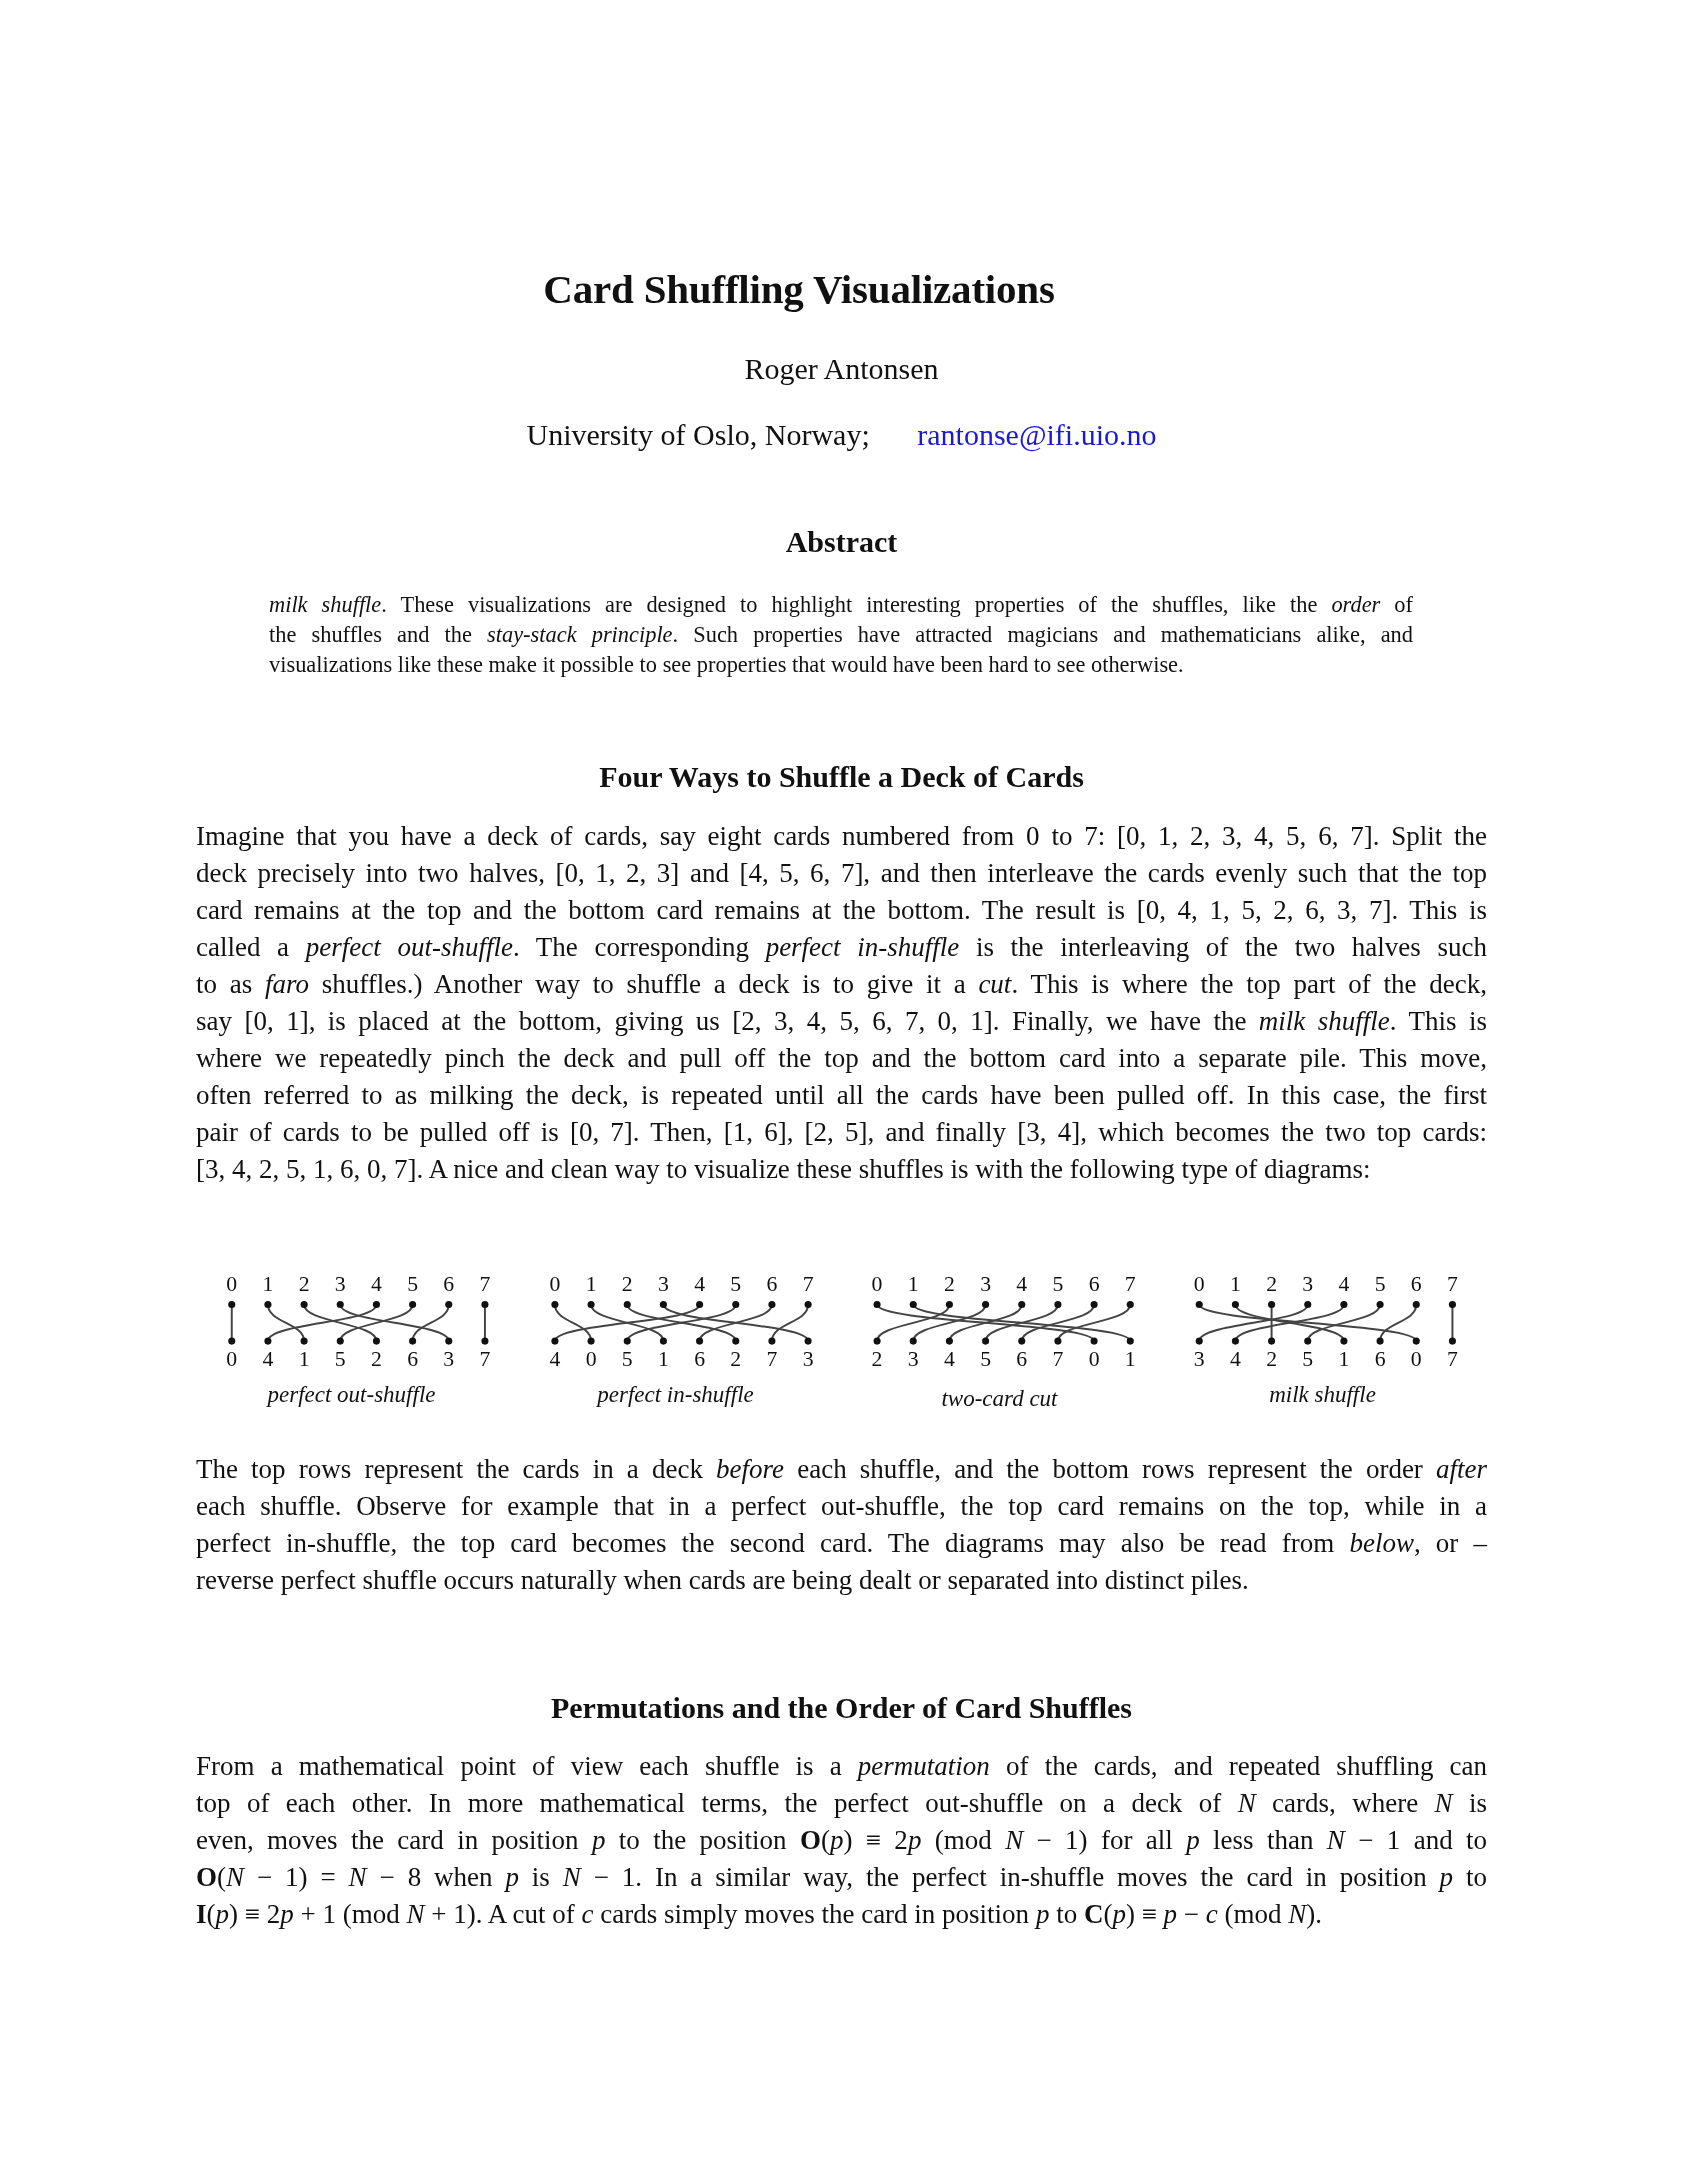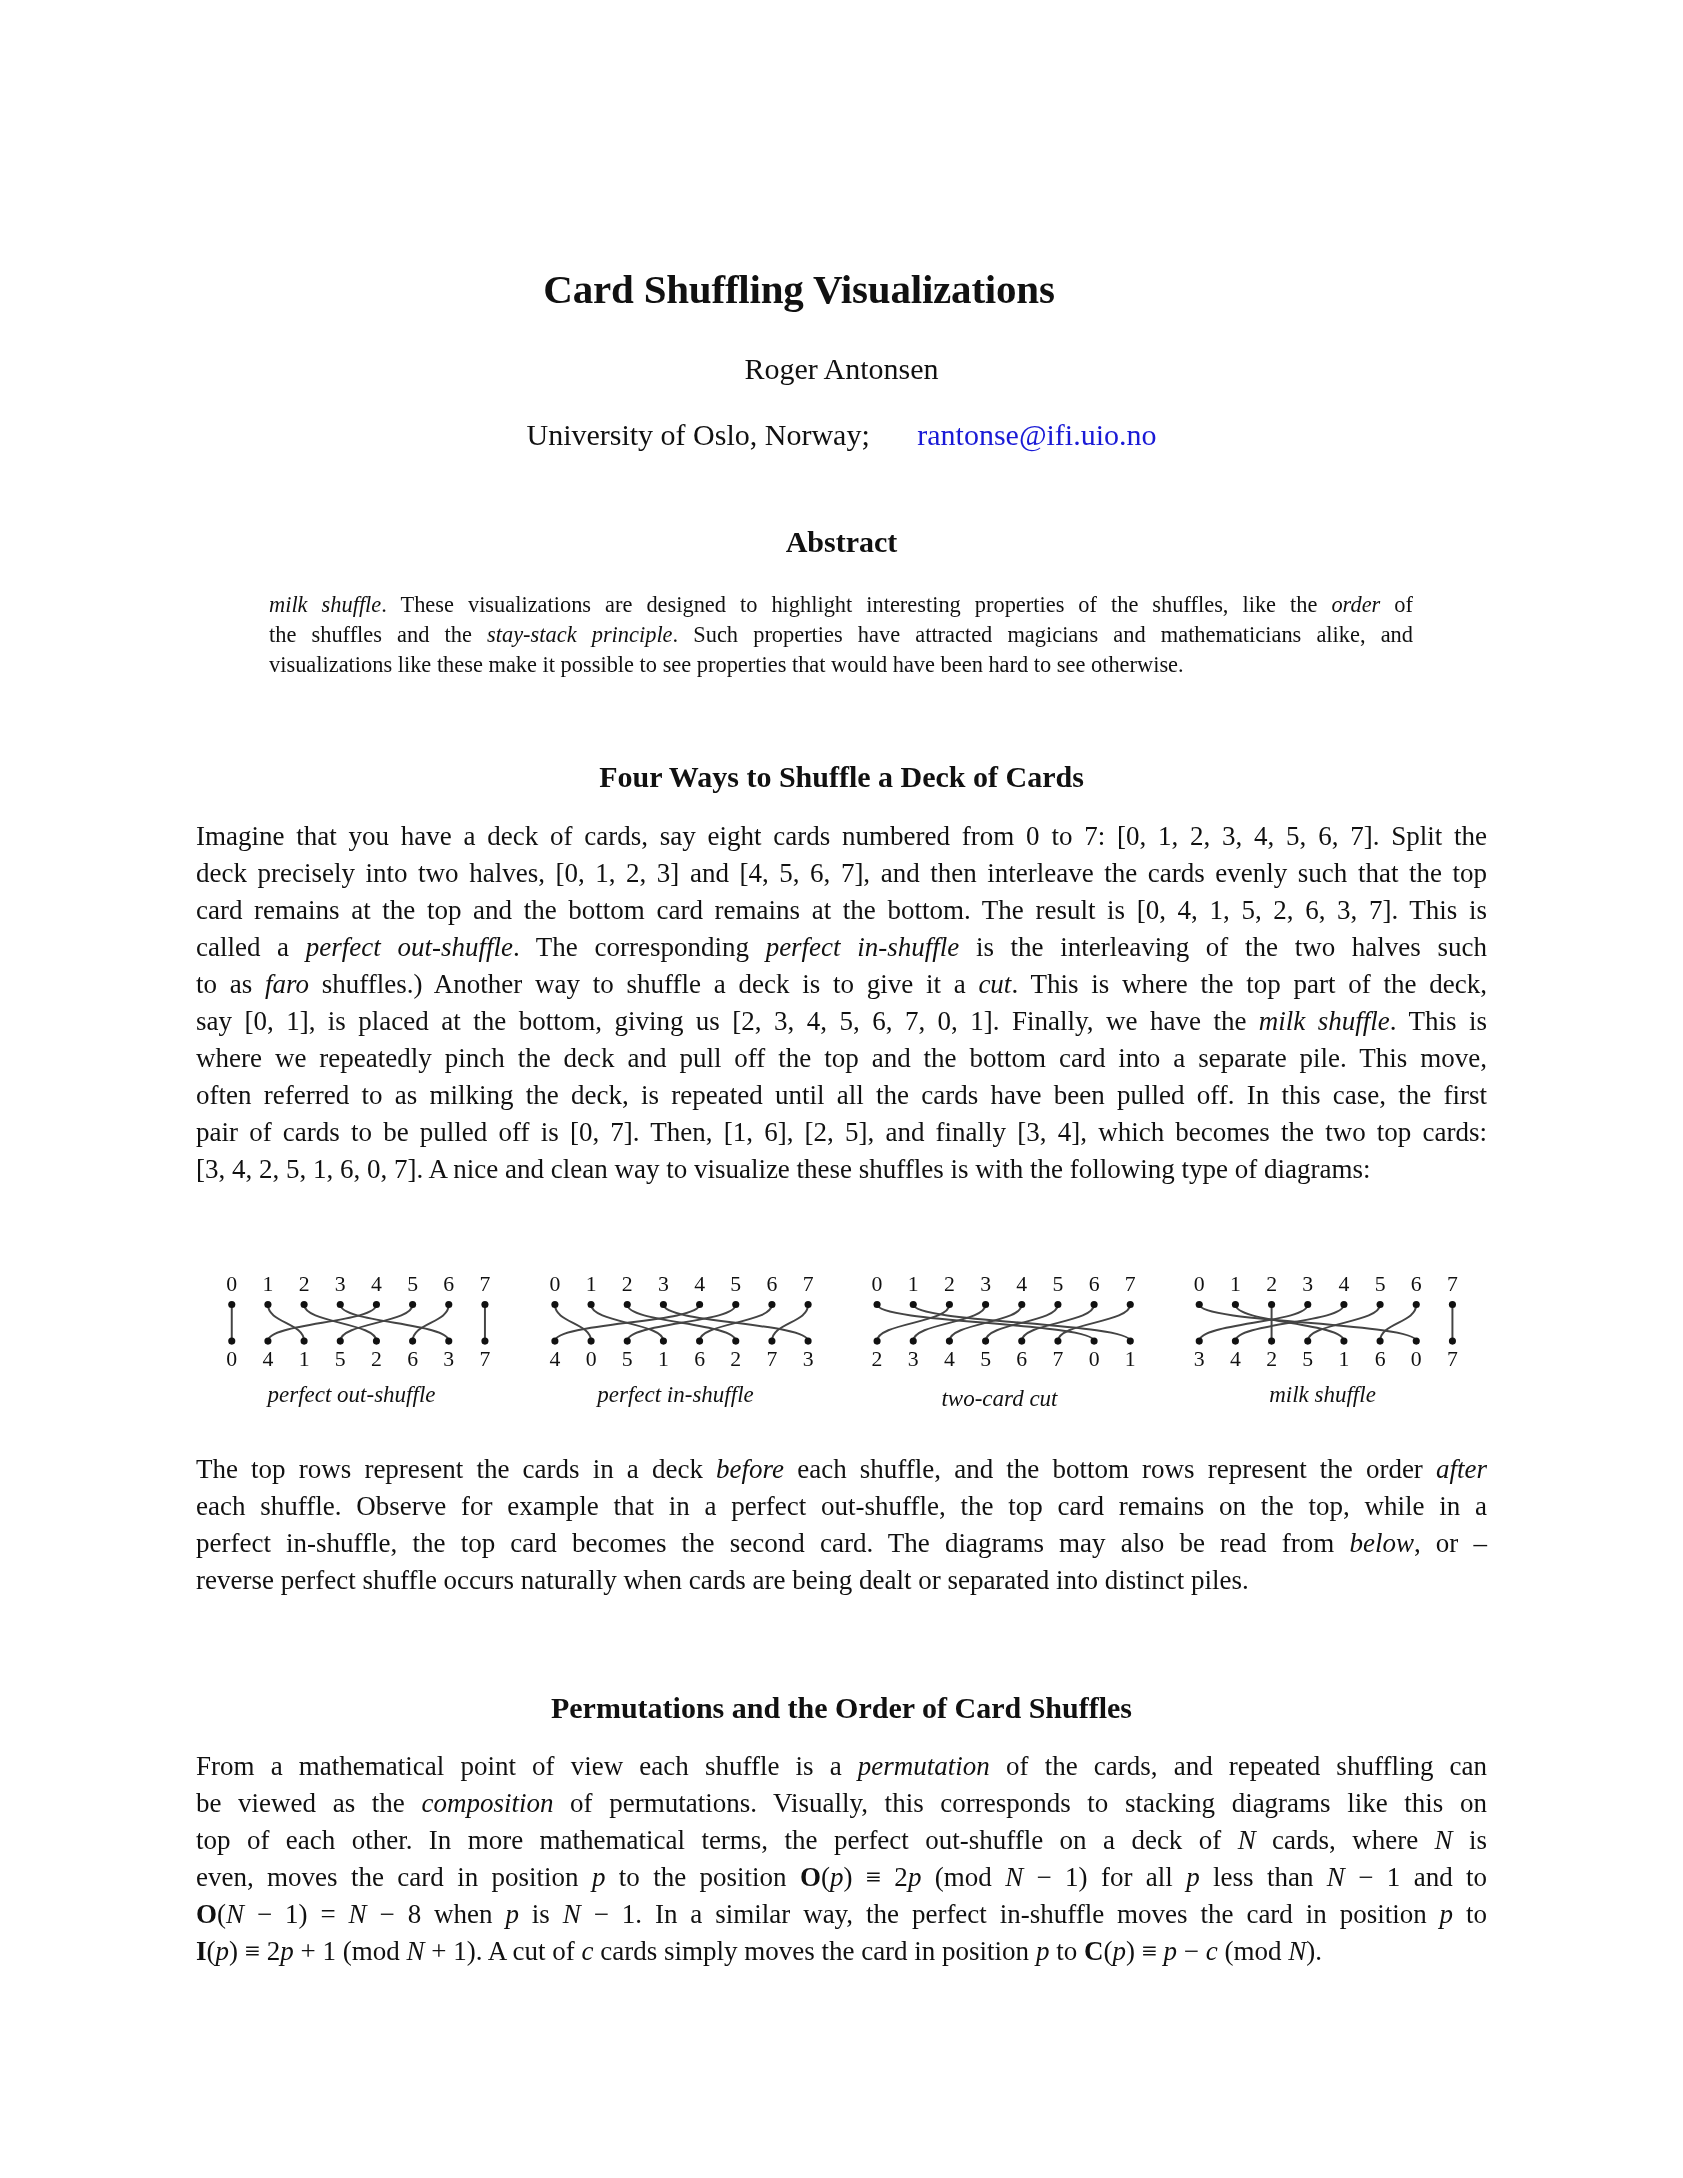--- a/index.html
+++ b/index.html
@@ -250,21 +250,20 @@
 <div class="para" style="top:1451px;">
     <span class="line"><span>The top rows represent the cards in a deck </span><em>before</em><span> each shuffle, and the bottom rows represent the order </span><em>after</em></span>
     <span class="line"><span>each shuffle.  Observe for example that in a perfect out-shuffle, the top card remains on the top, while in a</span></span>
     <span class="line"><span>perfect in-shuffle, the top card becomes the second card.  The diagrams may also be read from </span><em>below</em><span>, or –</span></span>
     <span class="line last"><span>reverse perfect shuffle occurs naturally when cards are being dealt or separated into distinct piles.</span></span>
   </div>
 
 <div class="h-center" style="top:1691px;">Permutations and the Order of Card Shuffles</div>
 <div class="para" style="top:1748px;">
     <span class="line"><span>From a mathematical point of view each shuffle is a </span><em>permutation</em><span> of the cards, and repeated shuffling can</span></span>
-    <span class="line"><span>be viewed as the </span><em>composition</em><span> of permutations.  Visually, this corresponds to stacking diagrams like this on</span></span>
     <span class="line"><span>top of each other.  In more mathematical terms, the perfect out-shuffle on a deck of </span><em>N</em><span> cards, where </span><em>N</em><span> is</span></span>
     <span class="line"><span>even, moves the card in position </span><em>p</em><span> to the position </span><b class="m">O</b><span>(</span><em>p</em><span>) ≡ 2</span><em>p</em><span>  (mod </span><em>N</em><span> − 1) for all </span><em>p</em><span> less than </span><em>N</em><span> − 1 and to</span></span>
     <span class="line"><b class="m">O</b><span>(</span><em>N</em><span> − 1) = </span><em>N</em><span> − 8 when </span><em>p</em><span> is </span><em>N</em><span> − 1.  In a similar way, the perfect in-shuffle moves the card in position </span><em>p</em><span> to</span></span>
     <span class="line last"><b class="m">I</b><span>(</span><em>p</em><span>) ≡ 2</span><em>p</em><span> + 1  (mod </span><em>N</em><span> + 1).  A cut of </span><em>c</em><span> cards simply moves the card in position </span><em>p</em><span> to </span><b class="m">C</b><span>(</span><em>p</em><span>) ≡ </span><em>p</em><span> − </span><em>c</em><span>  (mod </span><em>N</em><span>).</span></span>
   </div>
 
 <div class="caption" style="left: 203px;">perfect out-shuffle</div>
 <div class="caption" style="left: 527px;">perfect in-shuffle</div>
 <div class="caption" style="left: 851px; top: 1386px;">two-card cut</div>
 <div class="caption" style="left: 1174px;">milk shuffle</div>

